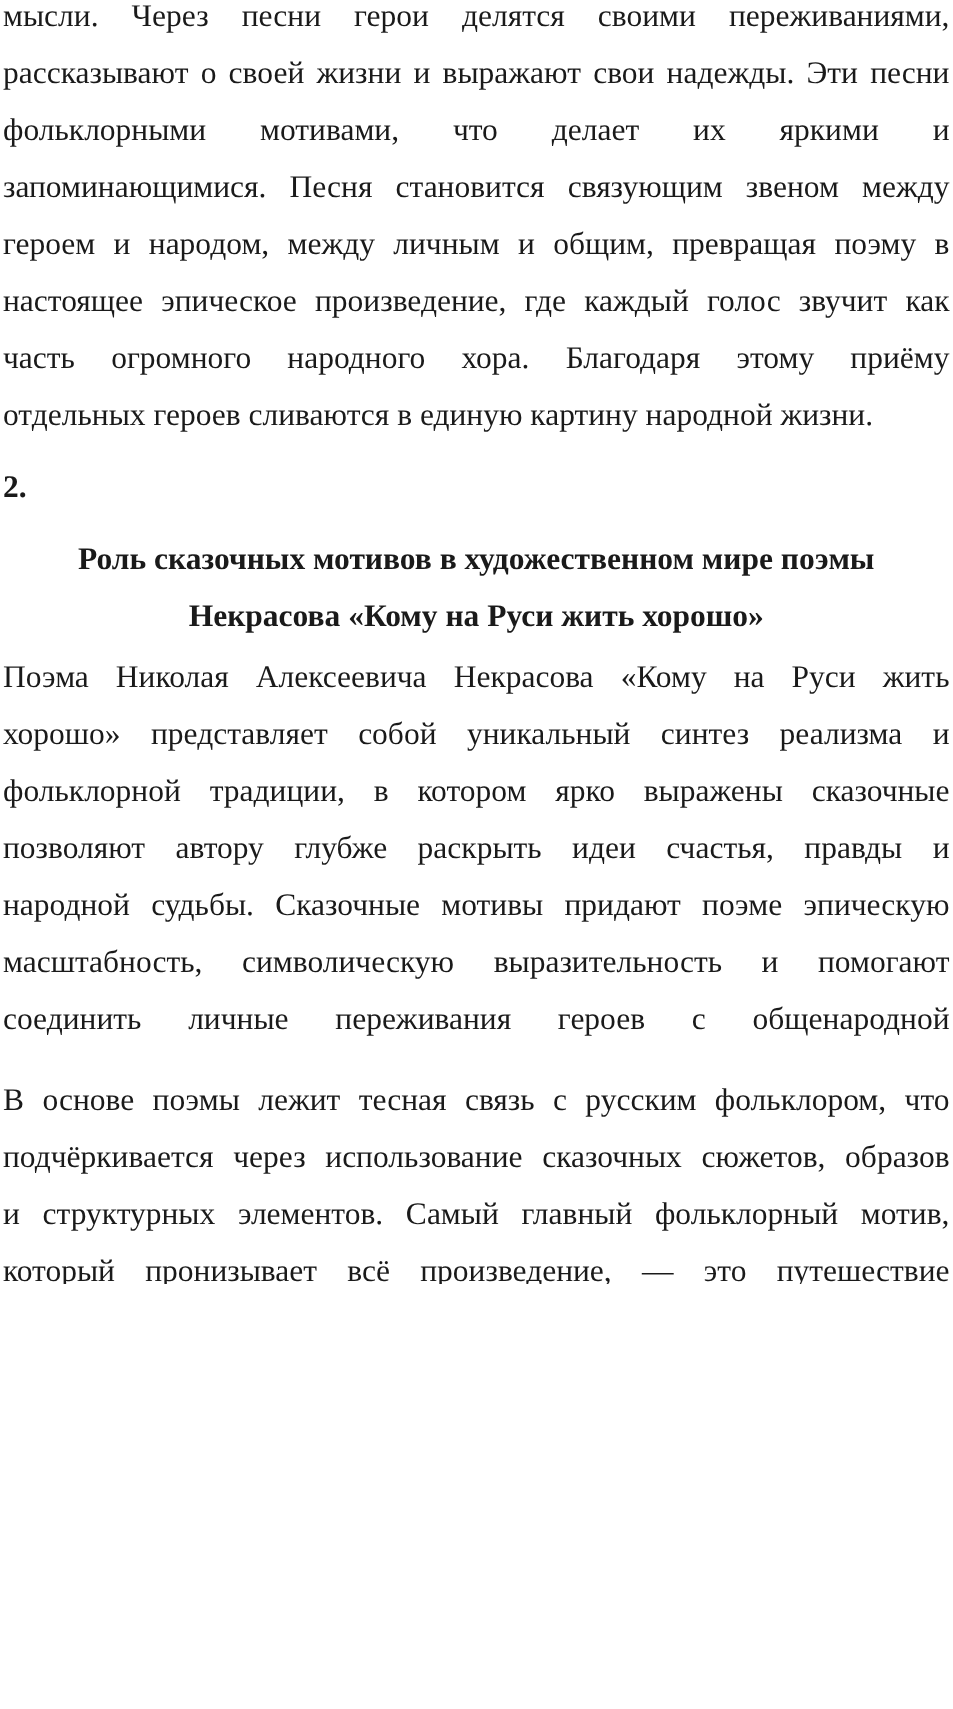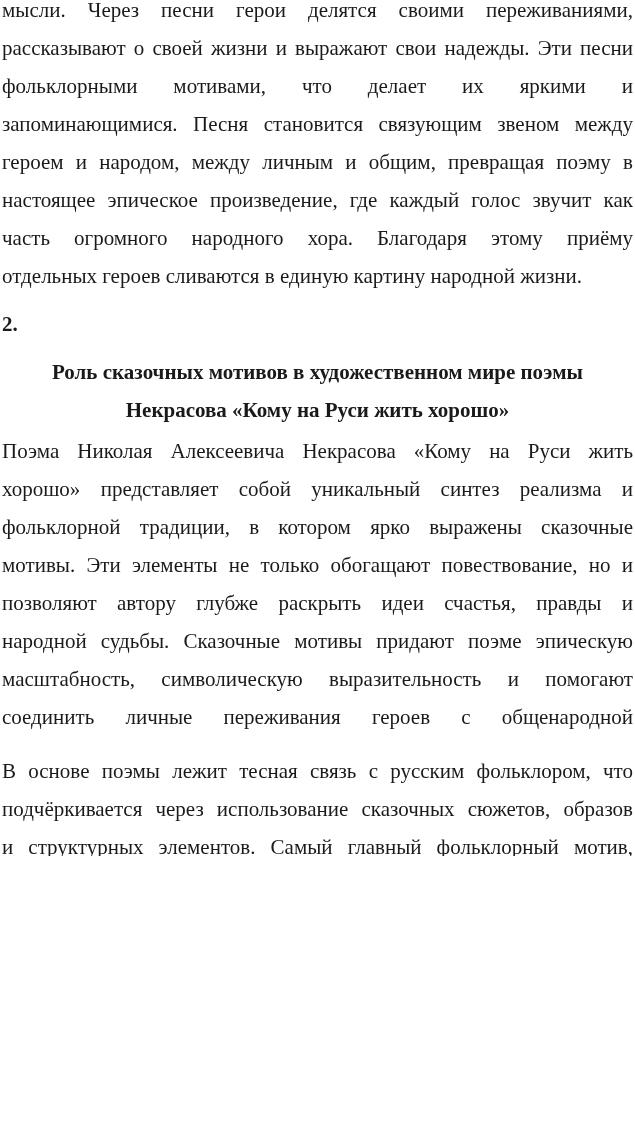--- a/index.html
+++ b/index.html
@@ -102,21 +102,20 @@
 
     <div class="heading">
         <div class="line">Роль сказочных мотивов в художественном мире поэмы</div>
         <div class="line last">Некрасова «Кому на Руси жить хорошо»</div>
       </div>
 
     <div class="para p-intro">
         <div class="line">Поэма Николая Алексеевича Некрасова «Кому на Руси жить</div>
         <div class="line">хорошо» представляет собой уникальный синтез реализма и</div>
         <div class="line">фольклорной традиции, в котором ярко выражены сказочные</div>
-        <div class="line">мотивы. Эти элементы не только обогащают повествование, но и</div>
         <div class="line">позволяют автору глубже раскрыть идеи счастья, правды и</div>
         <div class="line">народной судьбы. Сказочные мотивы придают поэме эпическую</div>
         <div class="line">масштабность, символическую выразительность и помогают</div>
         <div class="line">соединить личные переживания героев с общенародной</div>
       </div>
 
     <div class="para p-folklore justify-last">
         <div class="line">В основе поэмы лежит тесная связь с русским фольклором, что</div>
         <div class="line">подчёркивается через использование сказочных сюжетов, образов</div>
         <div class="line">и структурных элементов. Самый главный фольклорный мотив,</div>

